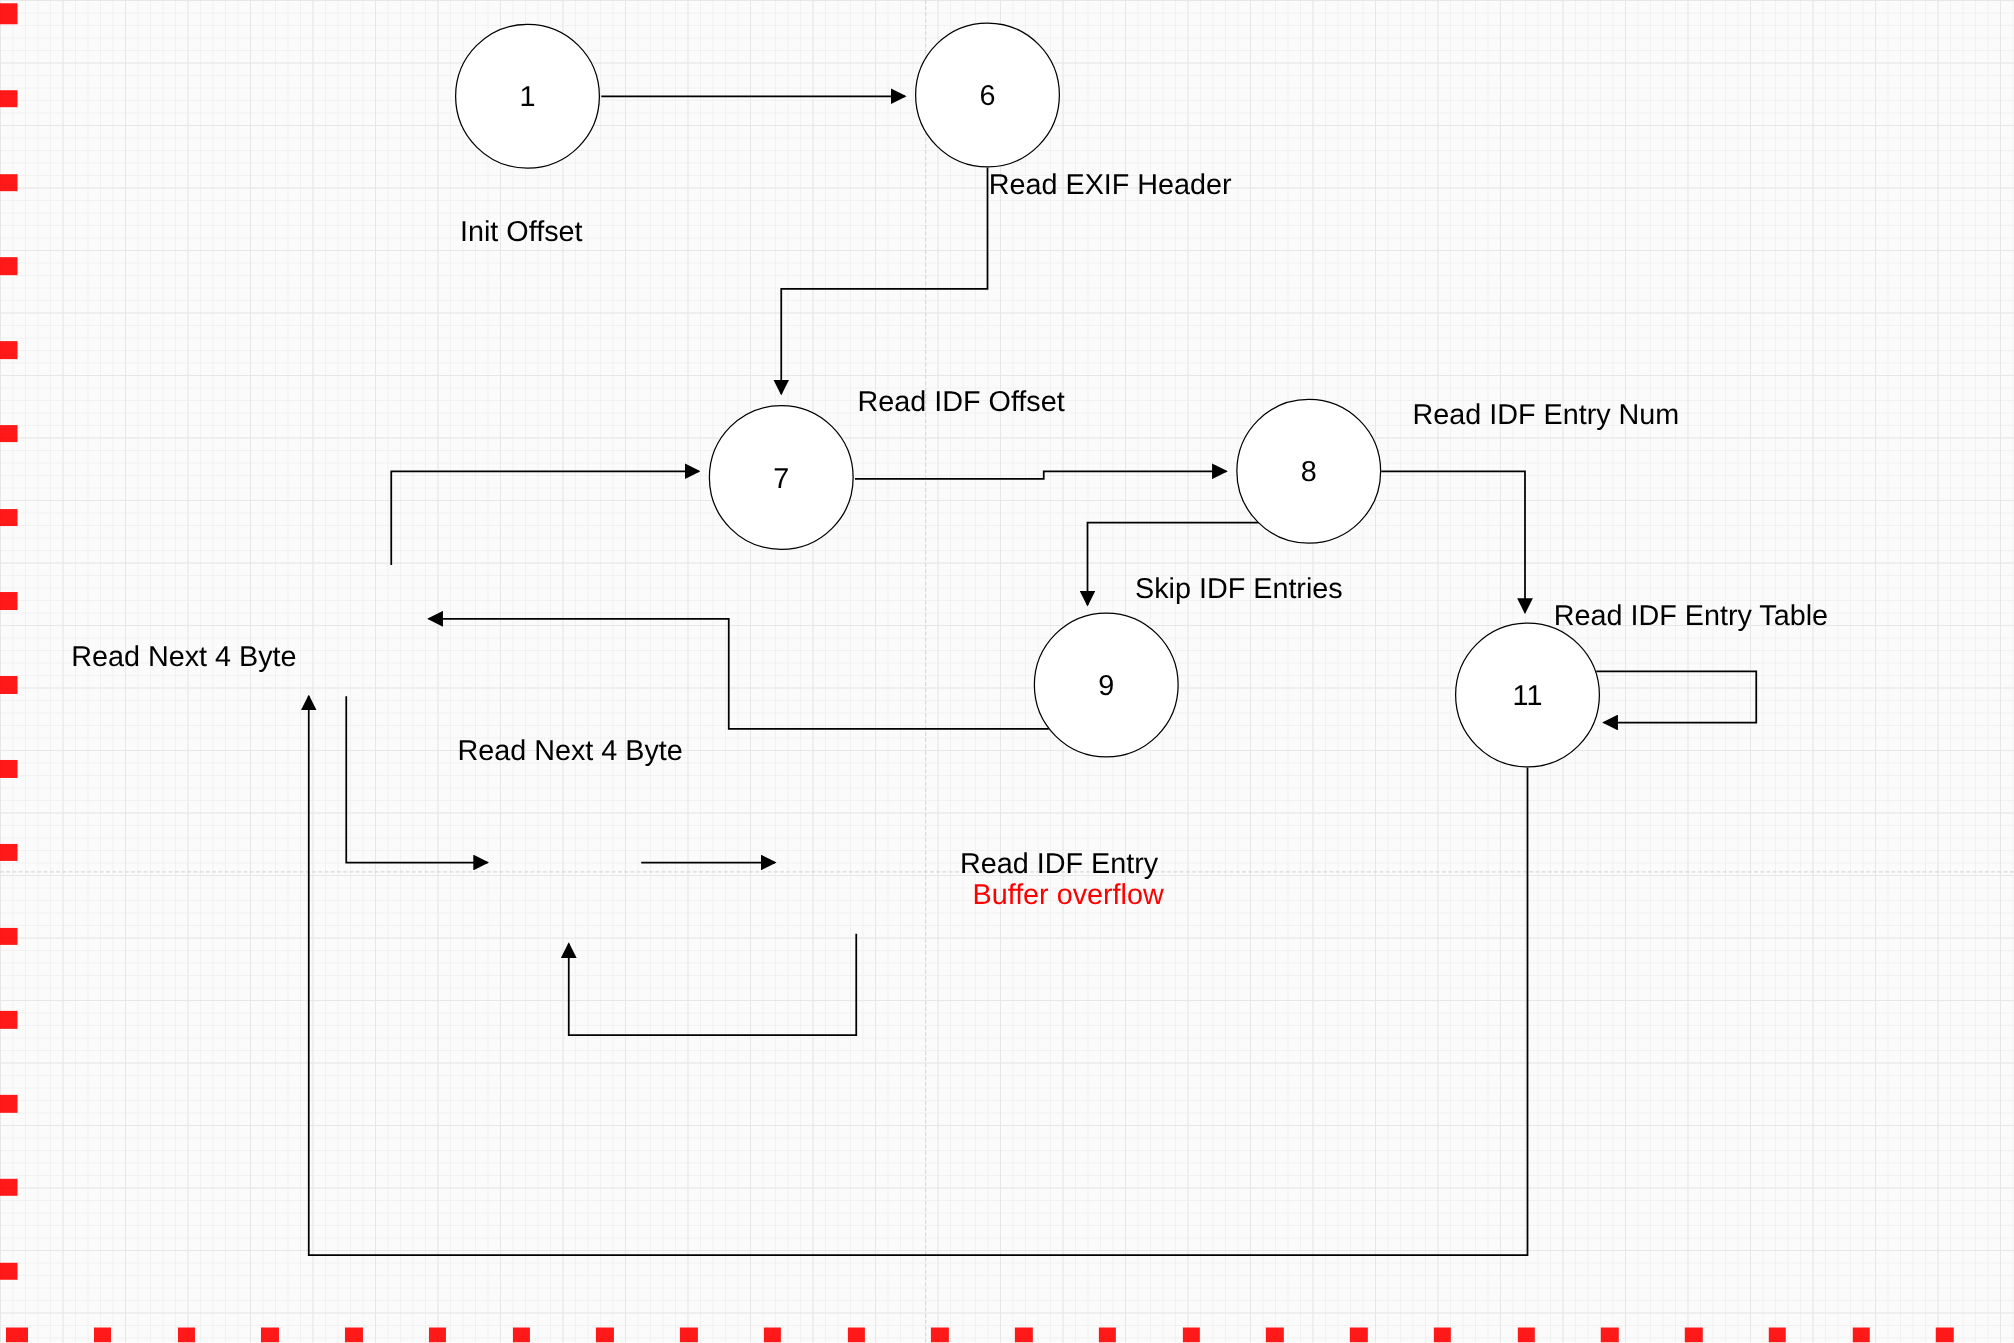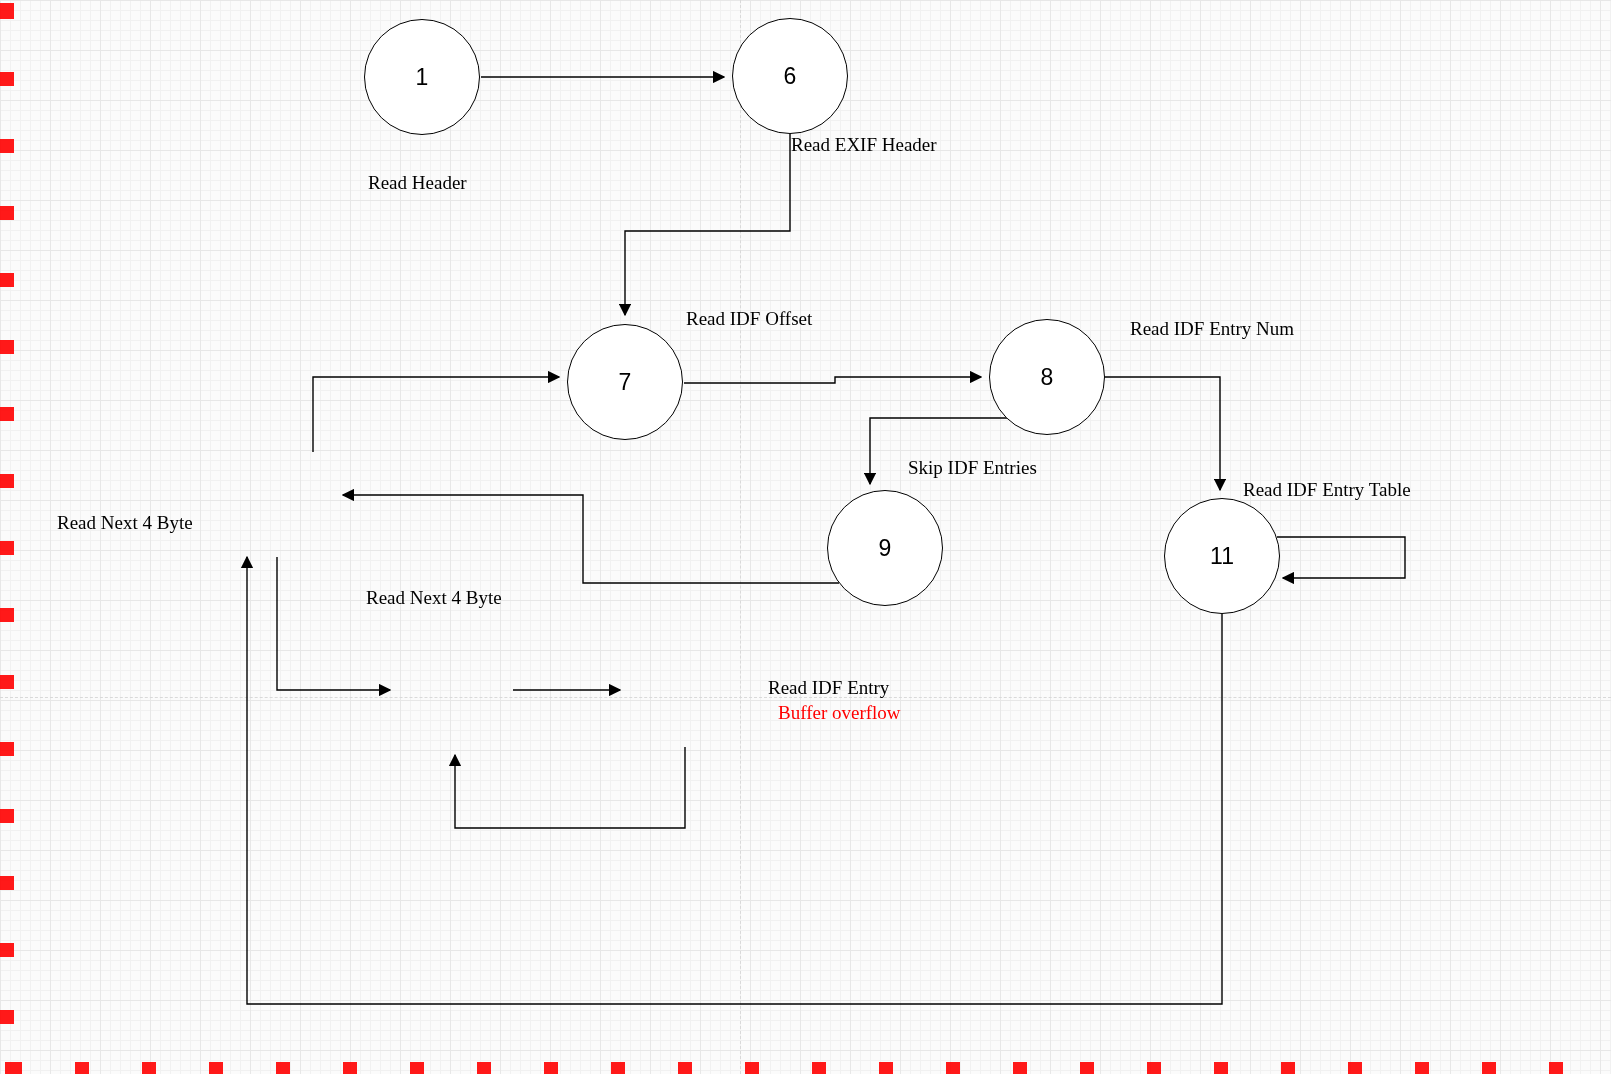--- a/index.html
+++ b/index.html
@@ -81,26 +81,25 @@
     justify-content: center;
     z-index: 3;
   }
   .node-label {
     font-size: 23px;
     color: #000000;
     line-height: 1;
   }
   .lbl {
     position: absolute;
-    font-size: 19px;
+    font-size: 23px;
     color: #000000;
     white-space: nowrap;
     z-index: 4;
     line-height: 1.2;
-    font-family: Liberation Serif, serif;
   }
 </style>
 </head>
 <body>
 
 <div class="canvas">
 
   <div class="page-break-v"></div>
   <div class="page-break-h"></div>
   <div class="edge-marks-left"></div>
@@ -138,21 +137,21 @@
   <div class="node" style="left:989px; top:319px;">
     <span class="node-label">8</span>
   </div>
   <div class="node" style="left:827px; top:490px;">
     <span class="node-label">9</span>
   </div>
   <div class="node" style="left:1164px; top:498px;">
     <span class="node-label">11</span>
   </div>
 
-  <div class="lbl" style="left: 368px; top: 172px; color: rgb(0, 0, 0);">Read Header</div>
+  <div class="lbl" style="left: 368px; top: 172px; color: rgb(0, 0, 0);">Init Offset</div>
   <div class="lbl" style="left: 791px; top: 134px; color: rgb(0, 0, 0);">Read EXIF Header</div>
   <div class="lbl" style="left: 686px; top: 308px; color: rgb(0, 0, 0);">Read IDF Offset</div>
   <div class="lbl" style="left: 1130px; top: 318px; color: rgb(0, 0, 0); text-align: right;">Read IDF Entry Num</div>
   <div class="lbl" style="left: 908px; top: 457px; color: rgb(0, 0, 0);">Skip IDF Entries</div>
   <div class="lbl" style="left: 1243px; top: 479px; color: rgb(0, 0, 0);">Read IDF Entry Table</div>
   <div class="lbl" style="left: 57px; top: 512px; color: rgb(0, 0, 0);">Read Next 4 Byte</div>
   <div class="lbl" style="left: 366px; top: 587px; color: rgb(0, 0, 0);">Read Next 4 Byte</div>
   <div class="lbl" style="left: 768px; top: 677px; color: rgb(0, 0, 0);">Read IDF Entry</div>
   <div class="lbl" style="left: 778px; top: 702px; color: rgb(255, 0, 0);">Buffer overflow</div>
 

